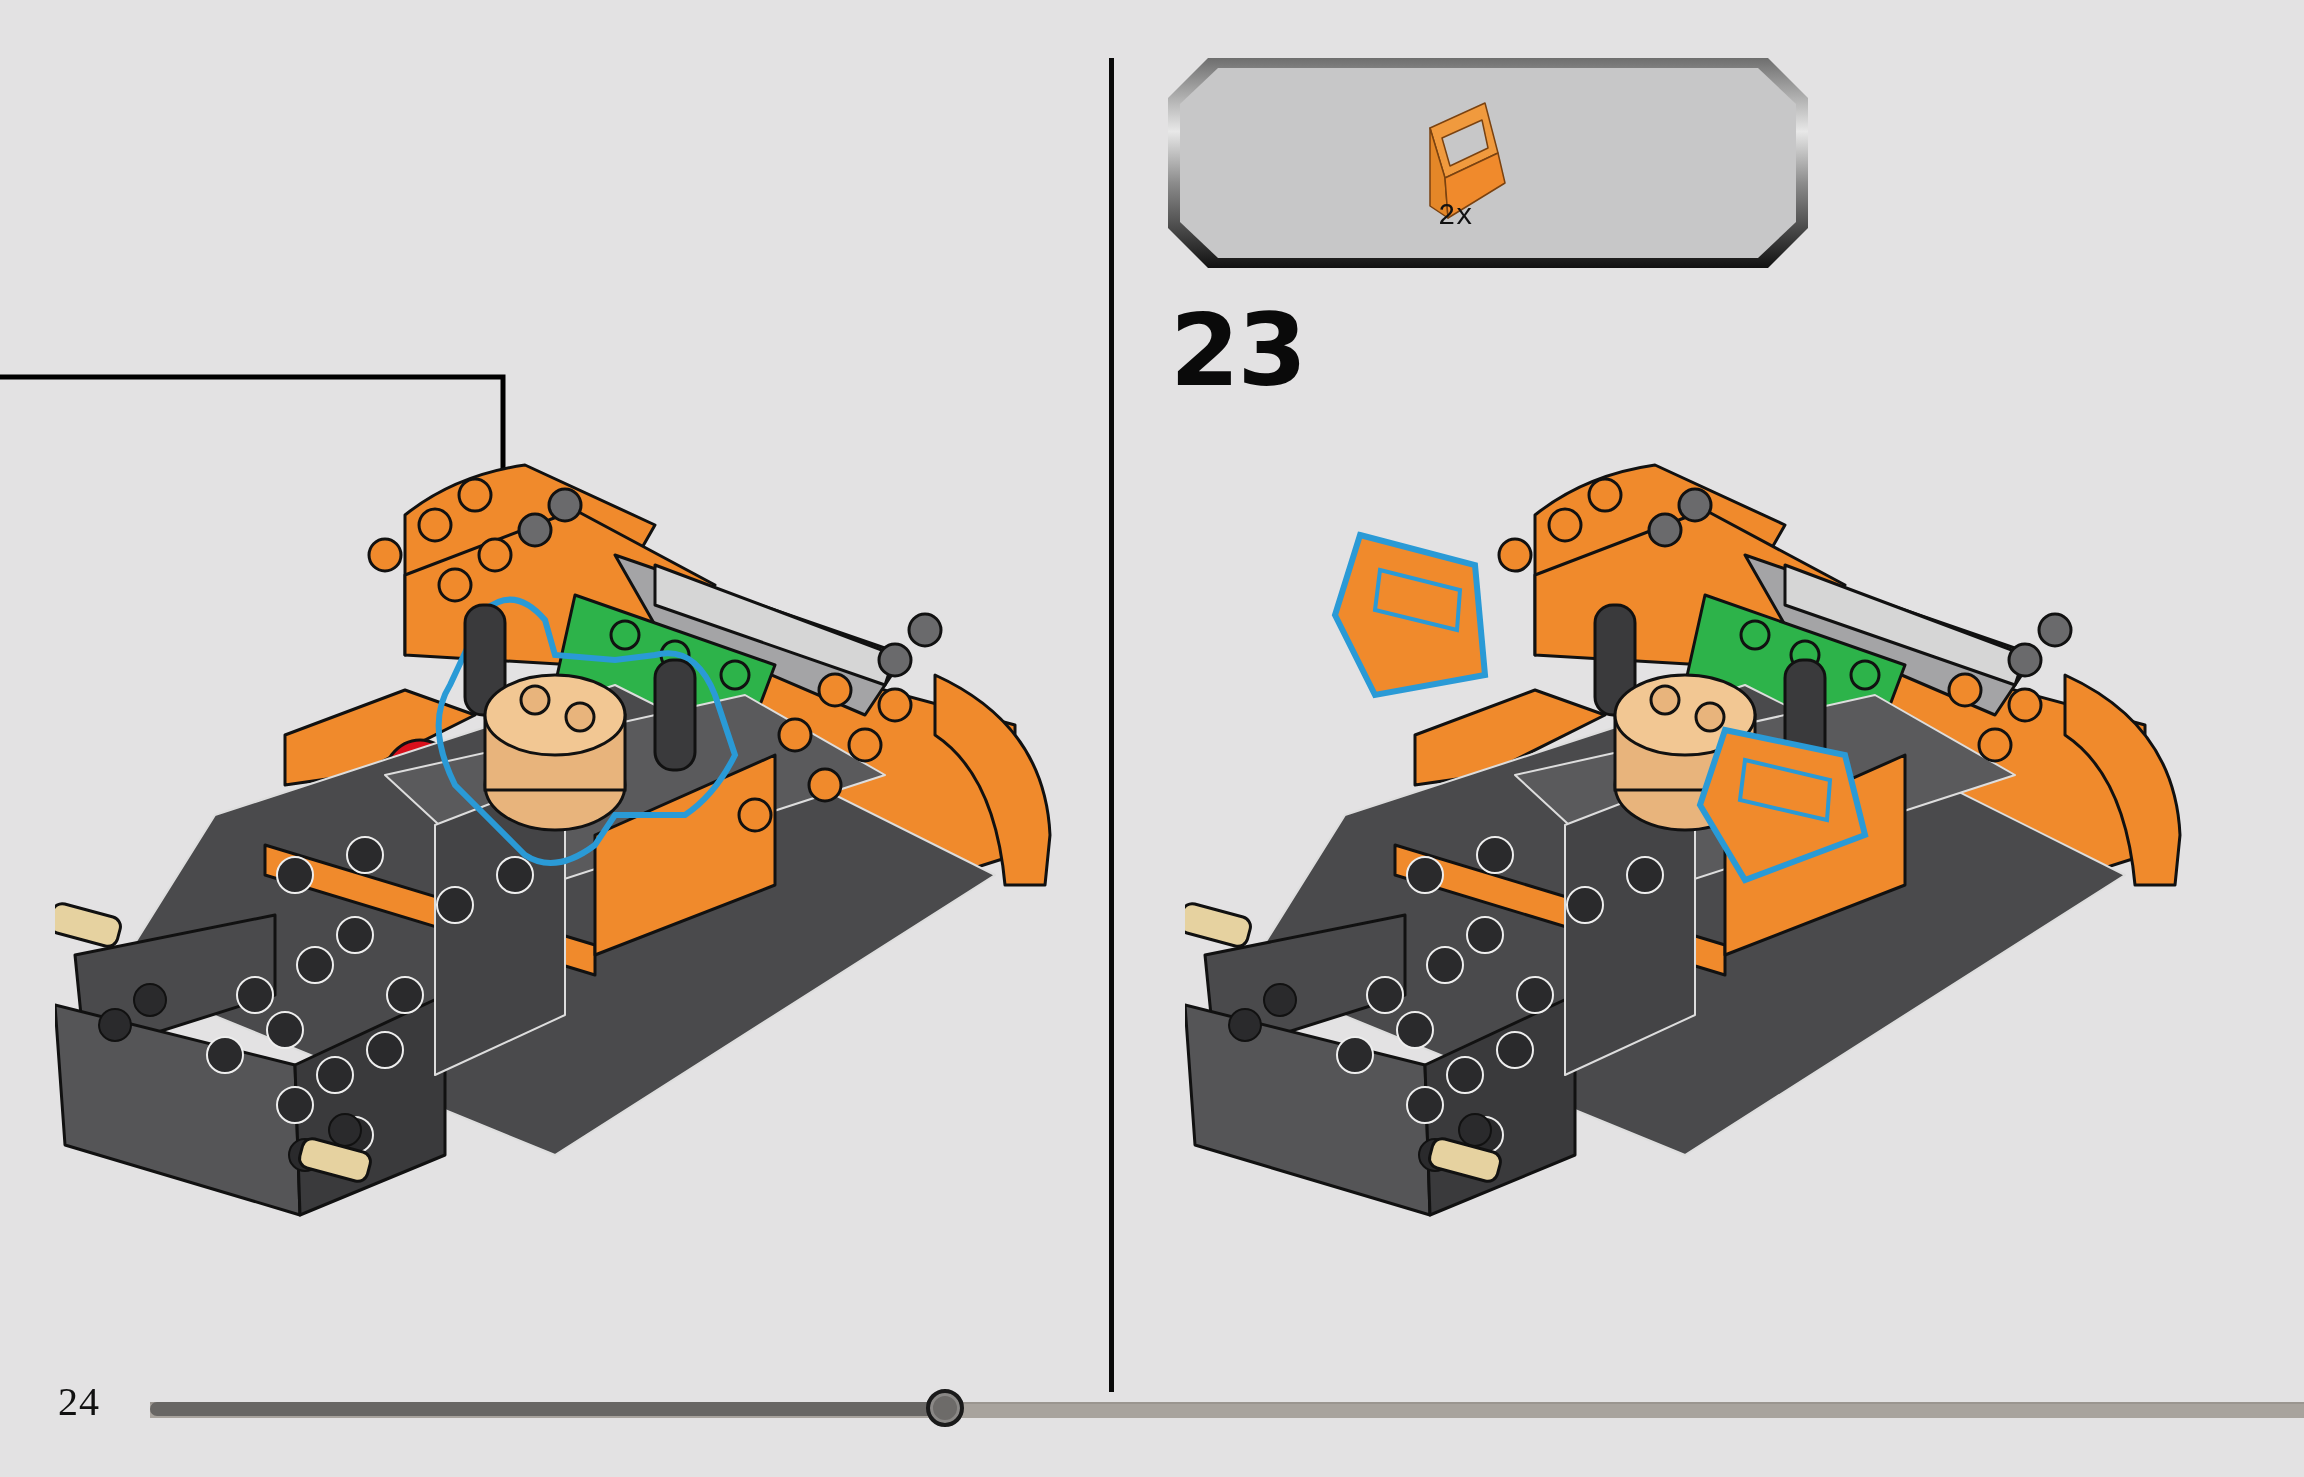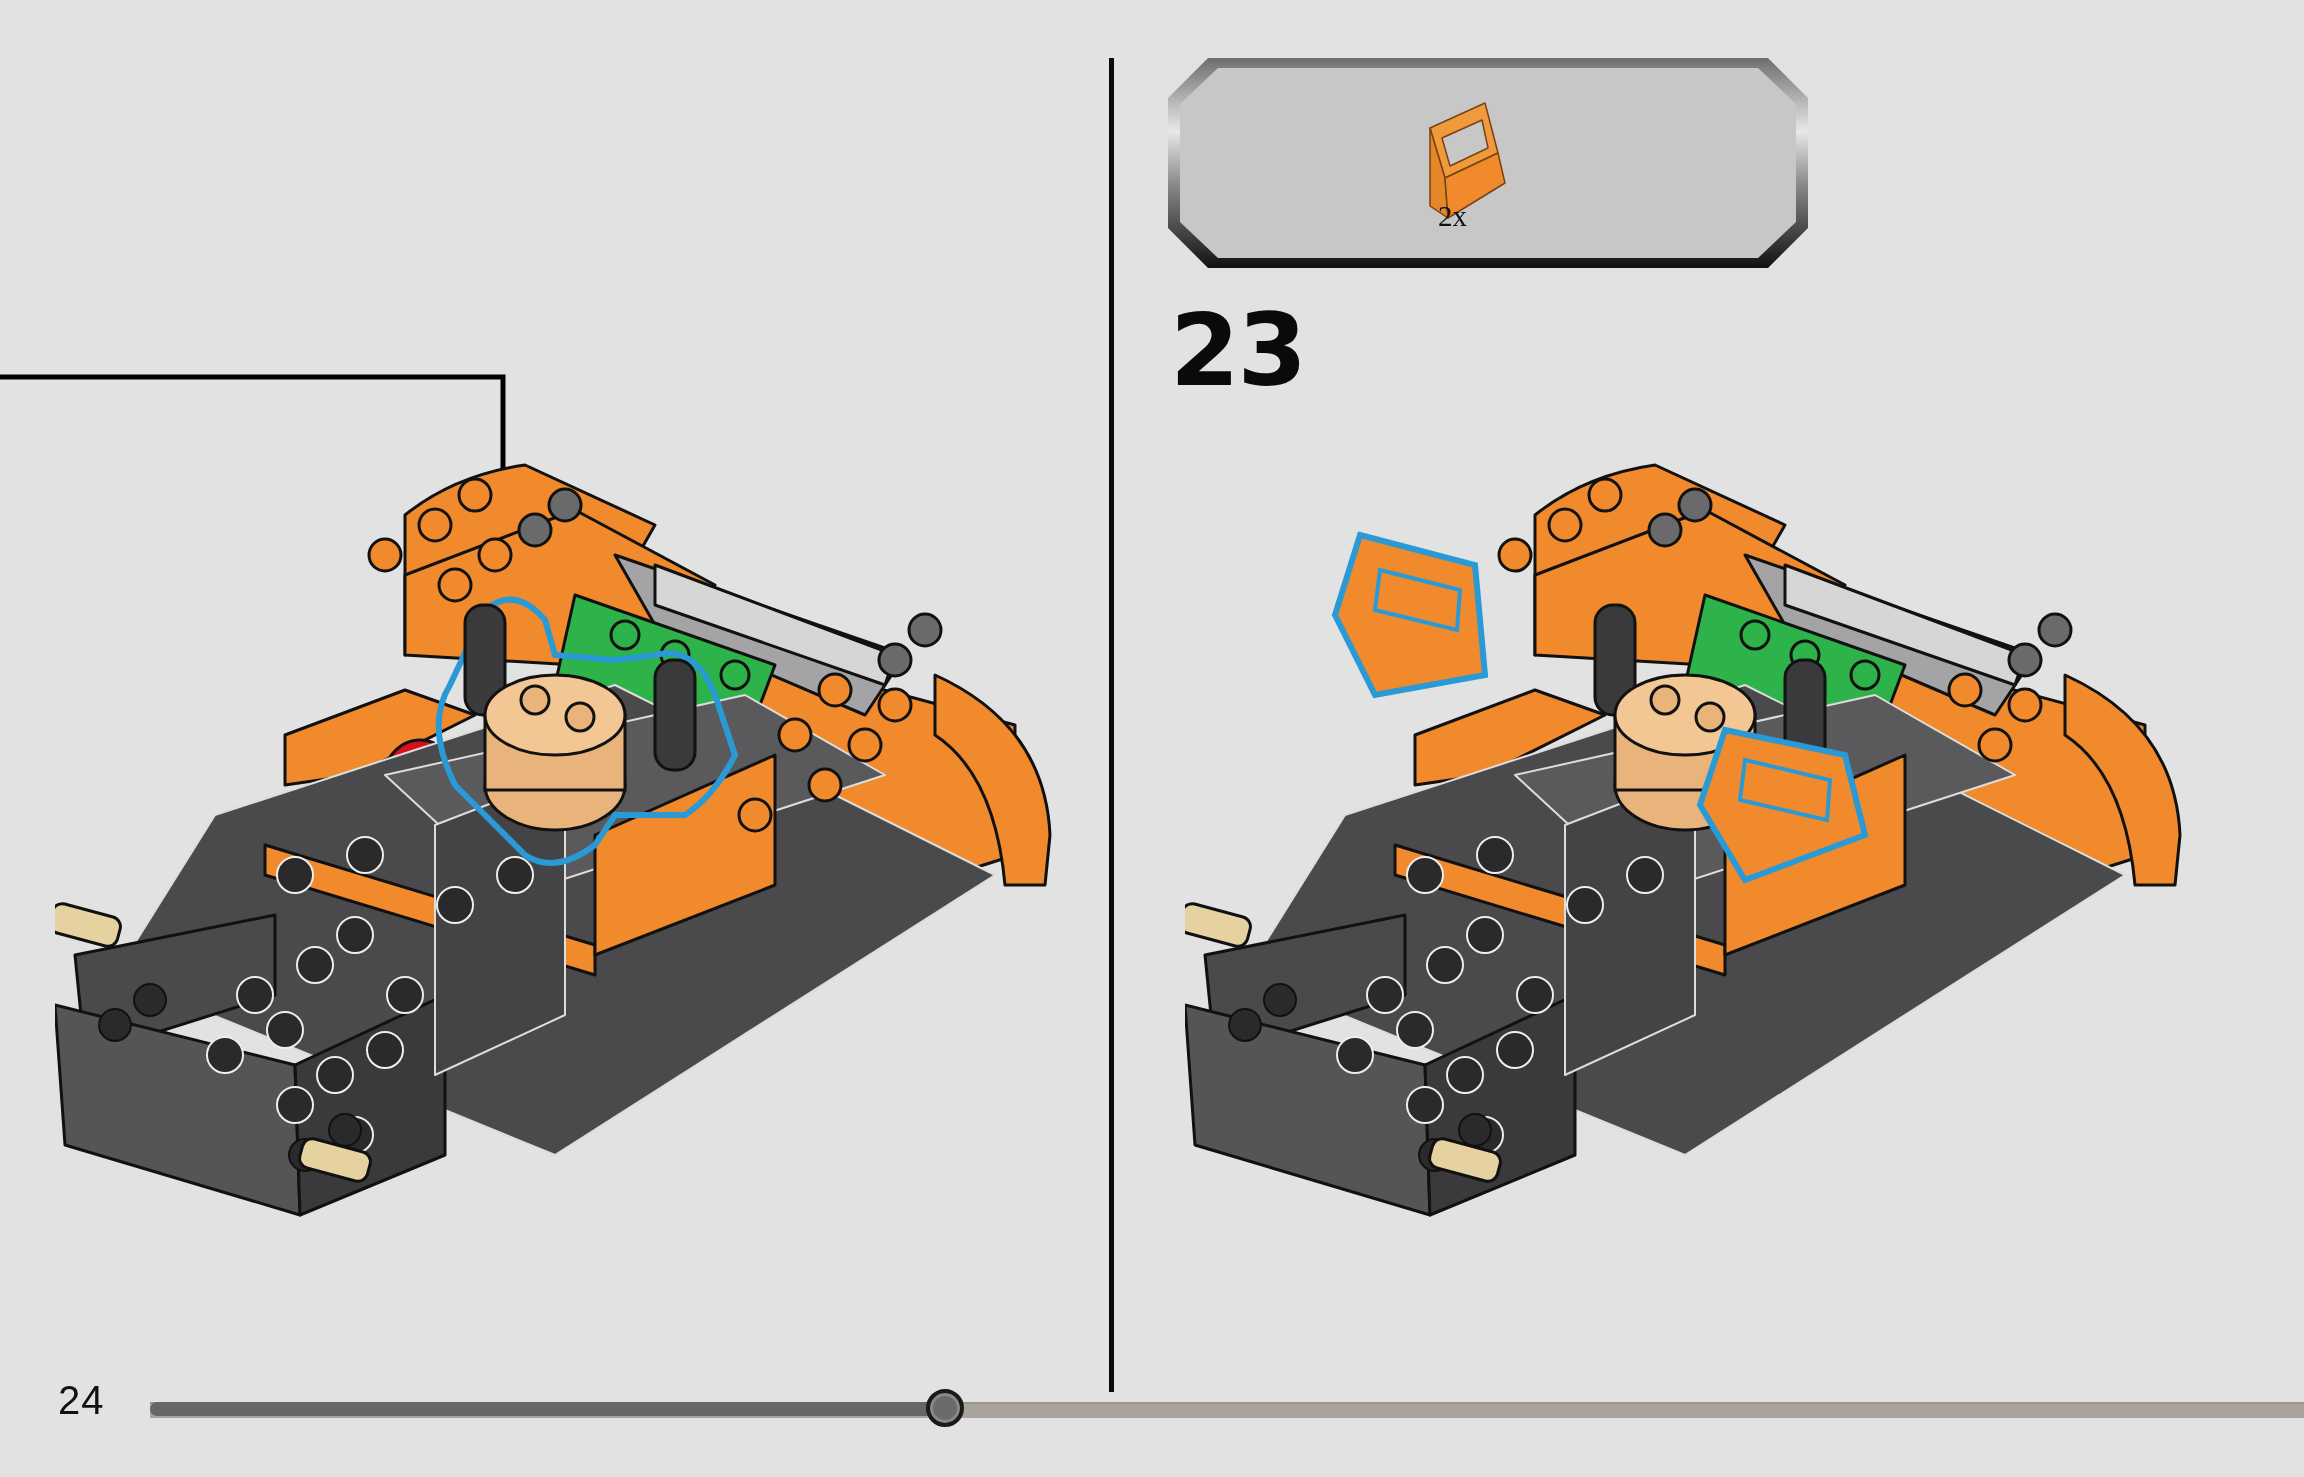--- a/index.html
+++ b/index.html
@@ -4,41 +4,41 @@
 <style>
   html, body { margin:0; padding:0; }
   body {
     width:2304px; height:1477px; position:relative; overflow:hidden;
     background:#e3e2e3;
     font-family:"Liberation Sans", "DejaVu Sans", sans-serif;
   }
   .abs { position:absolute; }
   #page-number {
     left:58px; top:1378px; font-size:40px; color:#111; letter-spacing:1px;
-    font-family:Liberation Sans, sans-serif;
+    font-family:Liberation Serif, serif;
   }
   #progress-track {
     left:150px; top:1402px; width:2154px; height:14px;
     background:#a8a39d; border-top:2px solid #9a958f;
   }
   #progress-fill {
     left:150px; top:1402px; width:795px; height:14px;
     background:#686664; border-radius:7px 0 0 7px;
   }
   #progress-knob {
     left:926px; top:1389px; width:30px; height:30px; border-radius:50%;
     background:#6d6b69; border:4px solid #1a1a1a; box-shadow:inset 0 0 0 3px #8a8886;
   }
   #divider {
     left:1109px; top:58px; width:5px; height:1334px; background:#0a0a0a;
   }
   #parts-box { left:1168px; top:58px; width:640px; height:210px; }
   #parts-count {
     left:1438px; top:200px; font-size:29px; color:#111;
-    font-family:Liberation Serif, serif;
+    font-family:Liberation Mono, monospace;
   }
   #step-number {
     left:1170px; top:292px; font-size:100px; font-weight:bold; color:#0a0a0a;
     font-family:"DejaVu Sans", sans-serif; letter-spacing:-2px;
   }
   #callout { left:0; top:0; width:1100px; height:700px; pointer-events:none; }
   .model { width:1000px; height:780px; }
 </style>
 </head>
 <body>

